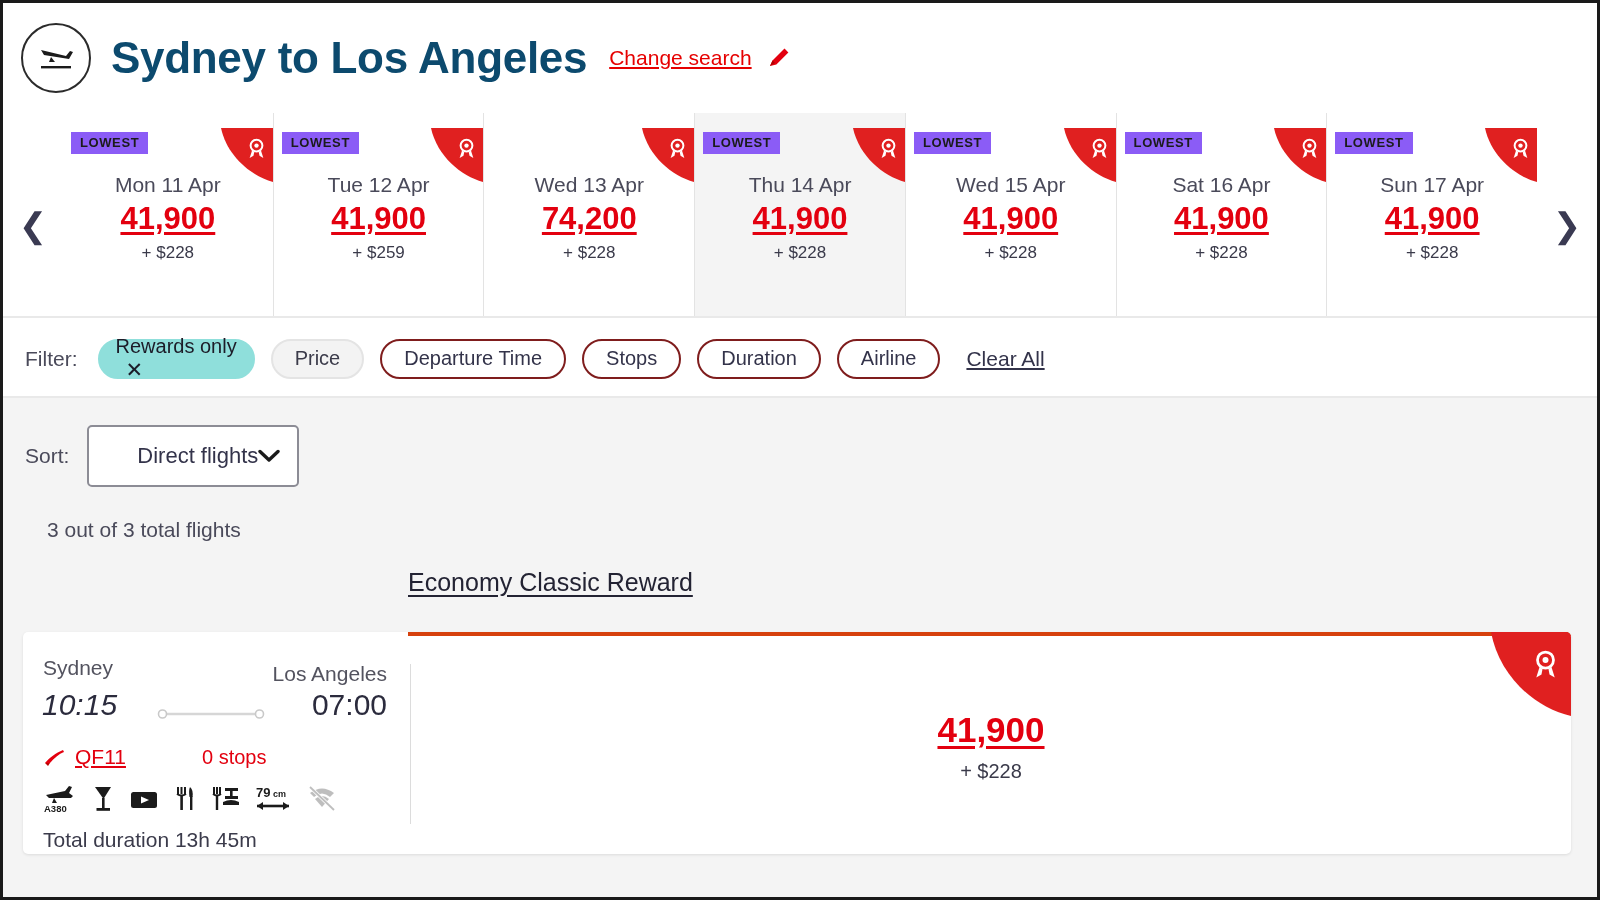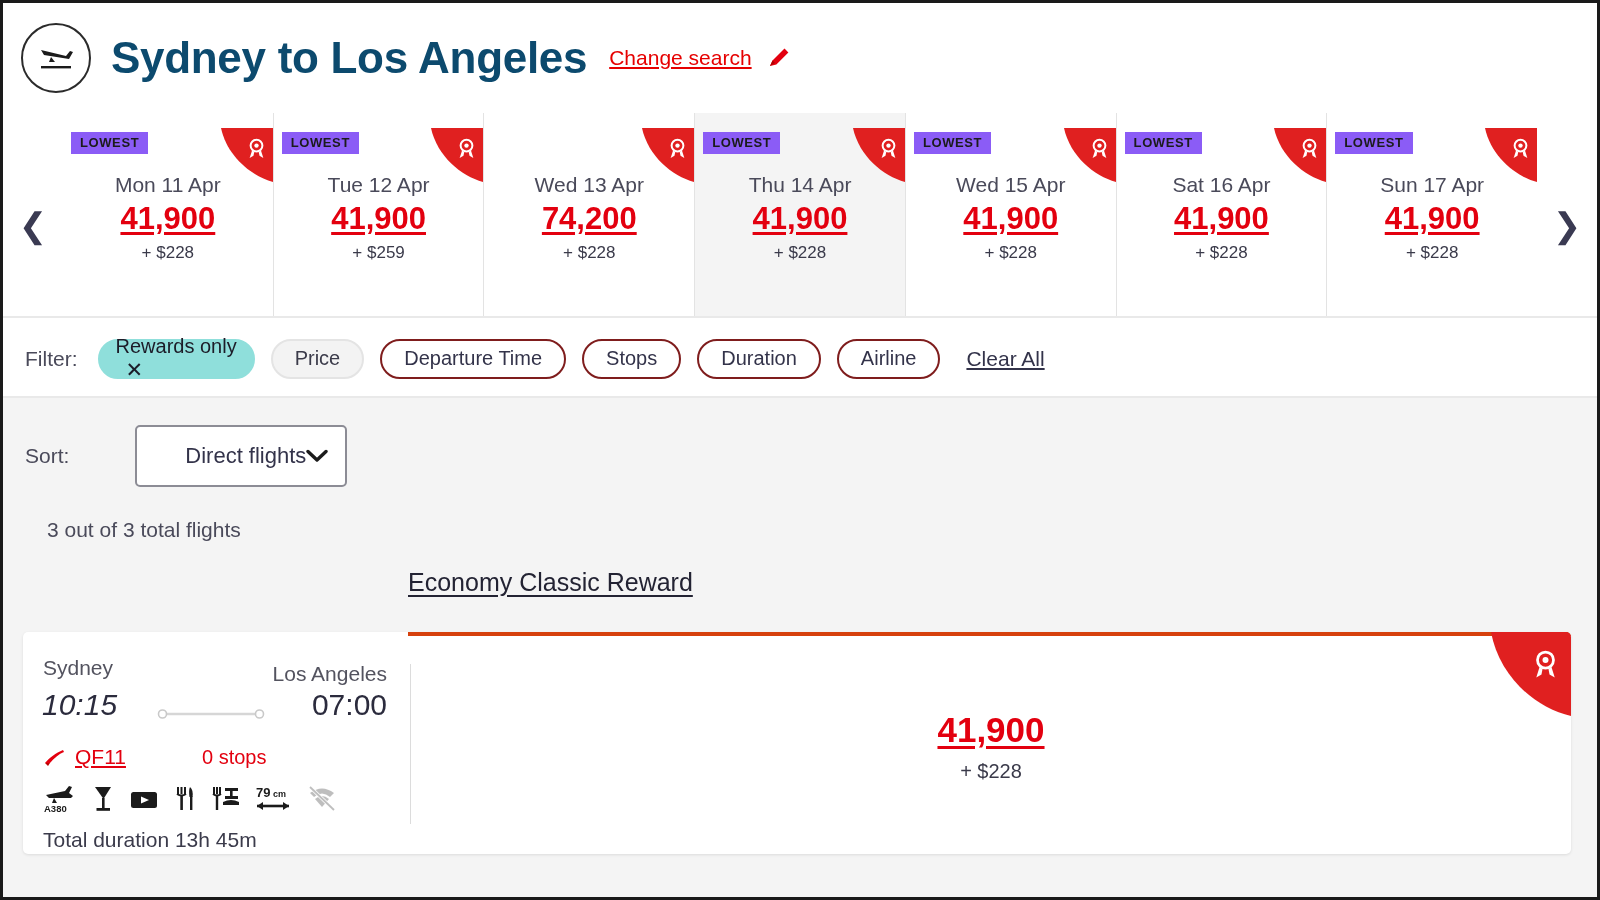--- a/index.html
+++ b/index.html
@@ -129,21 +129,21 @@
   }
 
   
   #results {
     position: absolute; left: 0; top: 395px;
     width: 1594px; height: 499px;
     background: #f4f4f4;
   }
   #sort-row {
     position: absolute; left: 22px; top: 27px;
-    display: flex; align-items: center; gap: 48px;
+    display: flex; align-items: center;
   }
   #sort-label { font-size: 21px; color: #4a4a5a; margin-right: 18px; }
   #sort-select {
     width: 212px; height: 62px;
     border: 2px solid #8c8c95; border-radius: 5px;
     background: #ffffff;
     display: flex; align-items: center; justify-content: flex-end;
     padding: 0 17px 0 21px; cursor: pointer;
   }
   #sort-value { font-size: 22px; color: #33334a; }

